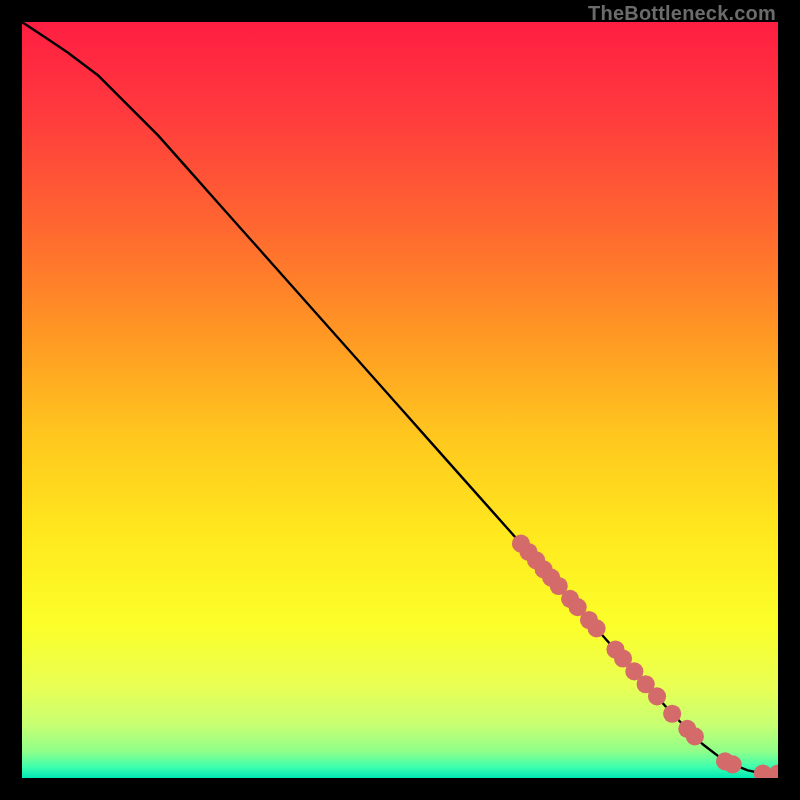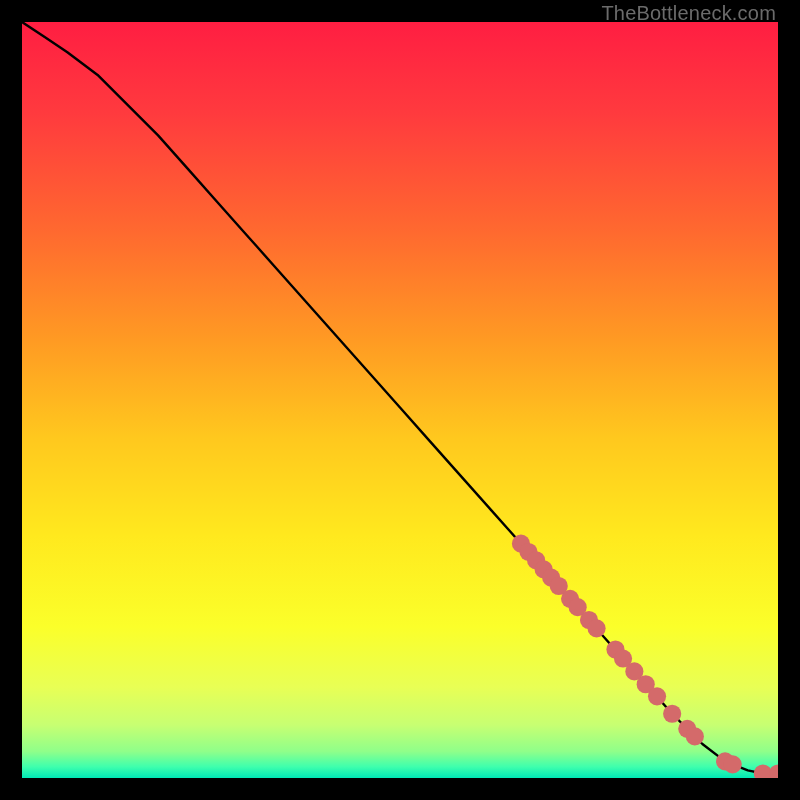--- a/index.html
+++ b/index.html
@@ -25,21 +25,21 @@
     top: 0;
     width: 756px;
     height: 756px;
   }
   .watermark {
     position: absolute;
     top: 2px;
     right: 24px;
     color: #6b6b6b;
     font-size: 20px;
-    font-weight: 400;
+    font-weight: 700;
     letter-spacing: 0.2px;
   }
 </style>
 </head>
 <body>
 
 <div class="watermark">TheBottleneck.com</div>
 
 <div class="frame">
   <svg class="plot" viewBox="0 0 756 756">

